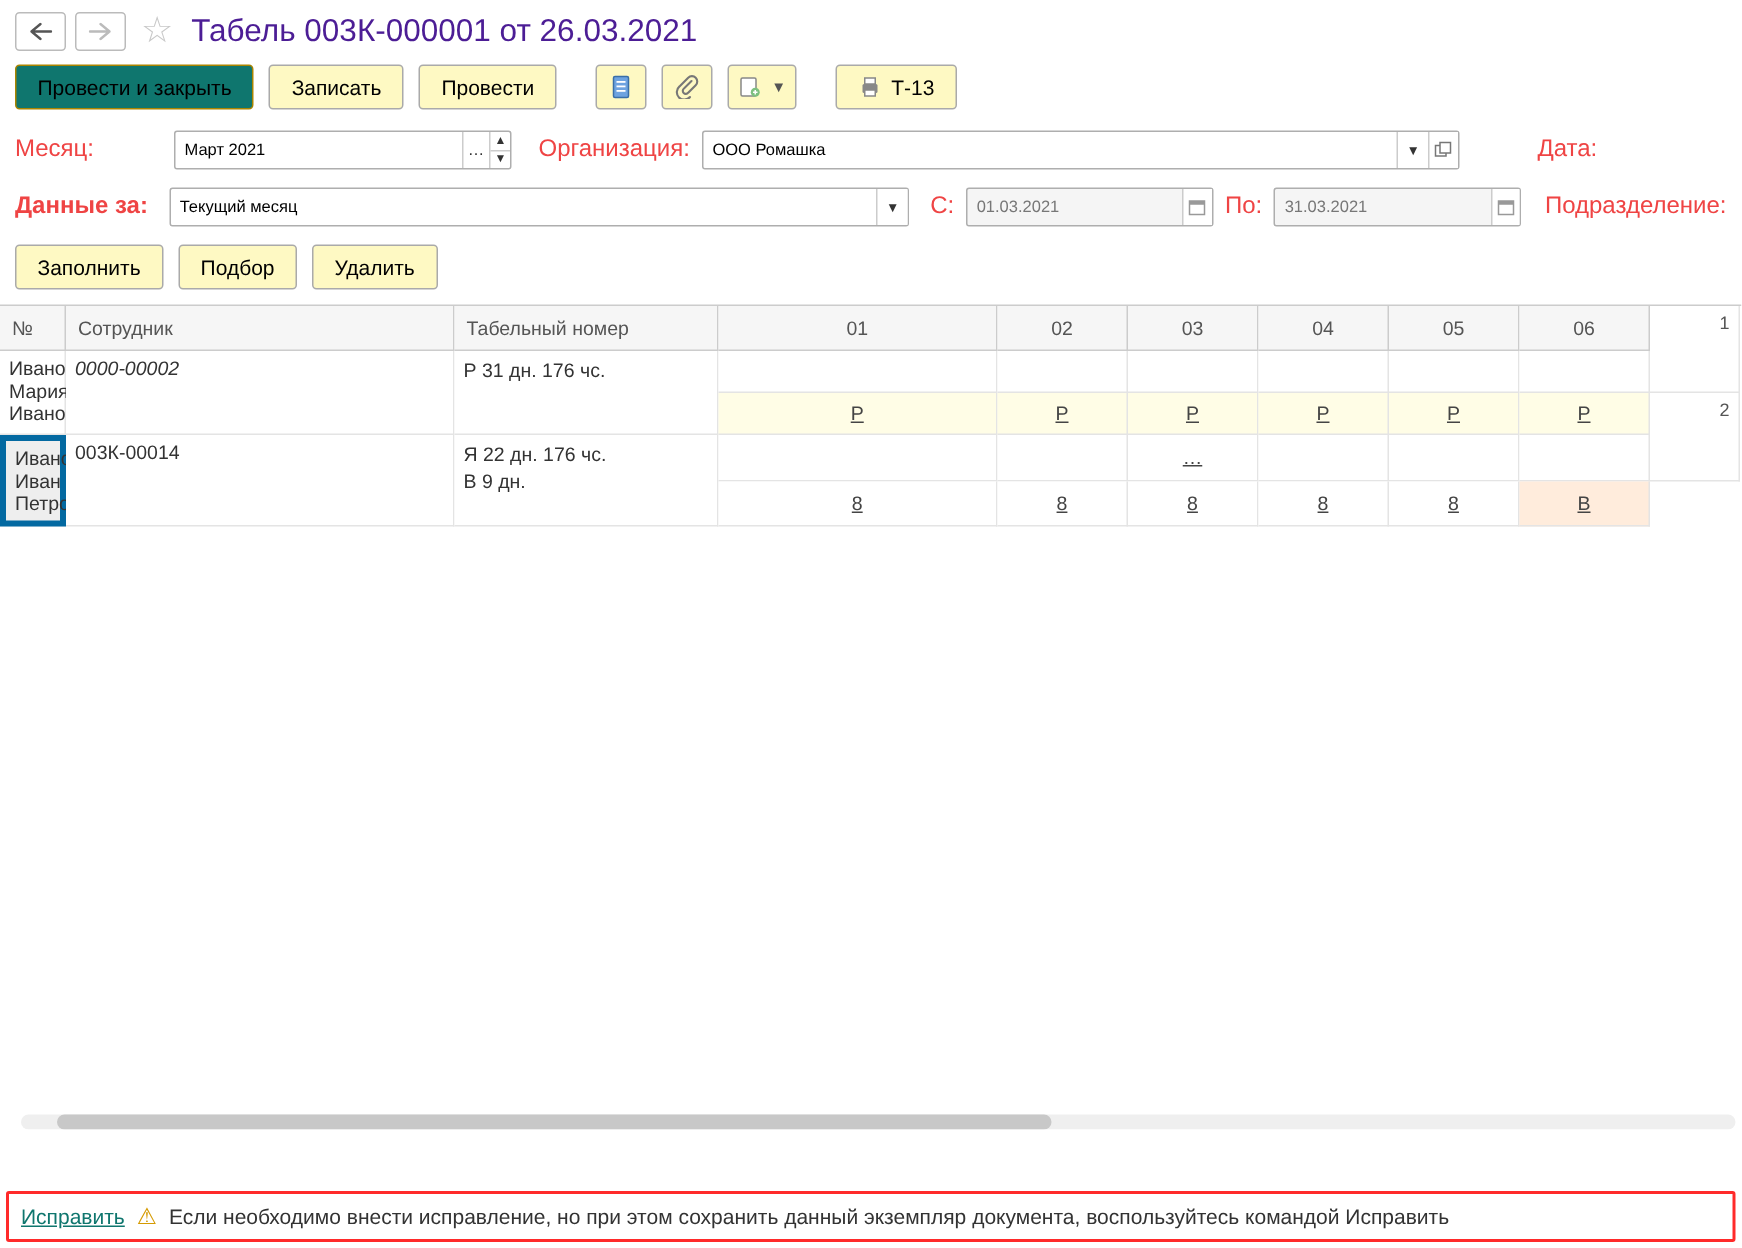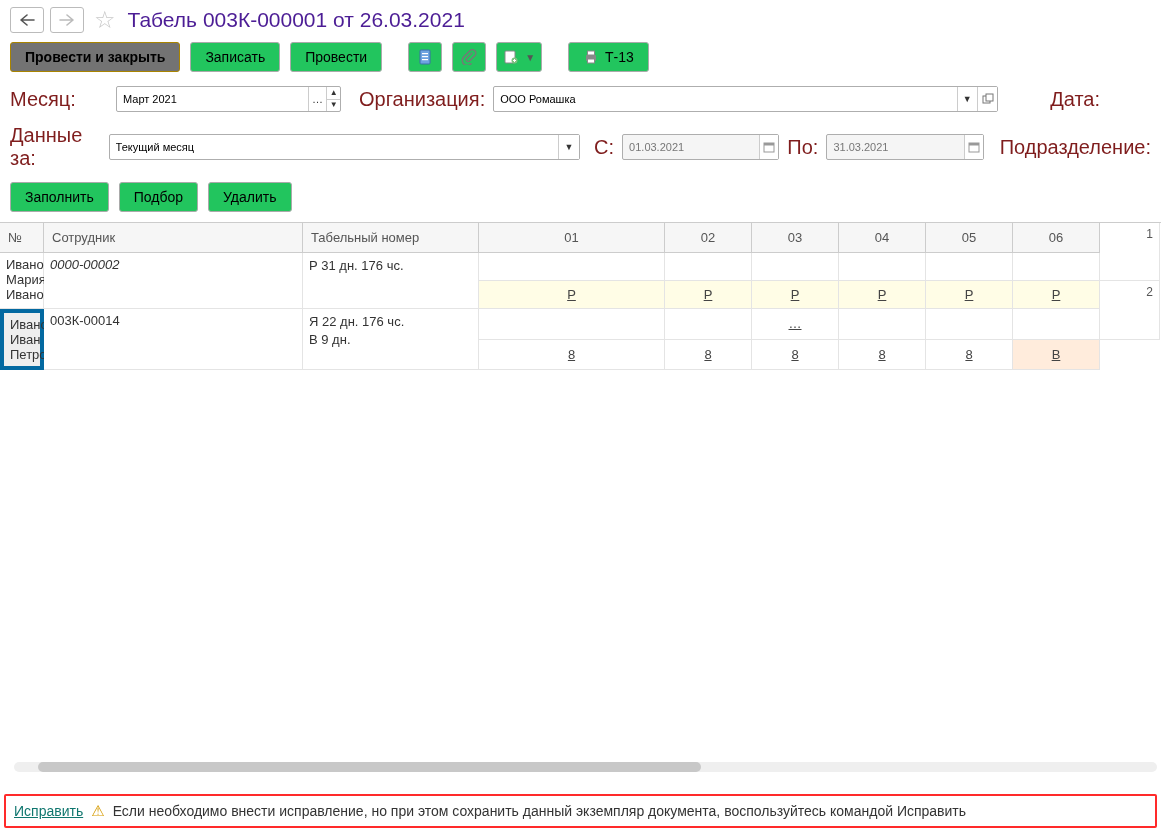--- a/index.html
+++ b/index.html
@@ -40,39 +40,39 @@
   .toolbar {
     display: flex; align-items: center; gap: 10px;
     padding: 4px 10px 10px;
     flex-wrap: wrap;
   }
   .btn {
     height: 30px;
     padding: 0 14px;
     border: 1px solid #aaa;
     border-radius: 3px;
-    background: #22c55e;
+    background: #fef9c3;
     cursor: pointer;
     font-size: 14px;
     display: inline-flex; align-items: center; gap: 6px;
   }
   .btn-primary {
-    background: #737373;
+    background: #0f766e;
     border-color: #a98400;
-    font-weight: bold;
+    font-weight: normal;
   }
   .icon-btn {
     width: 34px; padding: 0; justify-content: center;
   }
   .sep { width: 6px; }
   .form-row {
     display: flex; align-items: center; gap: 8px;
     padding: 4px 10px 8px;
   }
-  .label { font-size: 20px; color: #7f1d1d; }
+  .label { font-size: 16px; color: #ef4444; }
   .input-group {
     display: inline-flex; align-items: stretch; height: 26px;
     border: 1px solid #aeaeae; border-radius: 2px; background: #fff;
   }
   .input-group input {
     border: none; outline: none; padding: 0 6px; font-size: 11px; width: 100%; background: transparent;
   }
   .input-group .addon {
     border-left: 1px solid #ccc; width: 22px; display:flex; align-items:center; justify-content:center; font-size:11px; cursor:pointer; background:#fff;
   }
@@ -210,21 +210,21 @@
       <svg width="12" height="12" viewBox="0 0 12 12">
           <rect x="1" y="3" width="7" height="7" fill="none" stroke="#777"></rect>
           <rect x="4" y="1" width="7" height="7" fill="#fff" stroke="#777"></rect>
         </svg>
     </span>
   </div>
   <span class="label" style="margin-left:44px;">Дата:</span>
 </div>
 
 <div class="form-row">
-  <span class="label" style="width:98px;">Данные за:</span>
+  <span class="label" style="width:98px;font-weight:bold;">Данные за:</span>
   <div class="input-group" style="width:510px;">
     <input value="Текущий месяц" style="">
     <span class="addon" style="font-size:9px;">▼</span>
   </div>
   <span class="label" style="margin-left:6px;">С:</span>
   <div class="input-group dim" style="width:170px;">
     <input disabled="" value="01.03.2021" style="">
     <span class="addon">
       <svg width="12" height="12" viewBox="0 0 12 12">
           <rect x="1" y="2" width="10" height="9" fill="none" stroke="#999"></rect>

